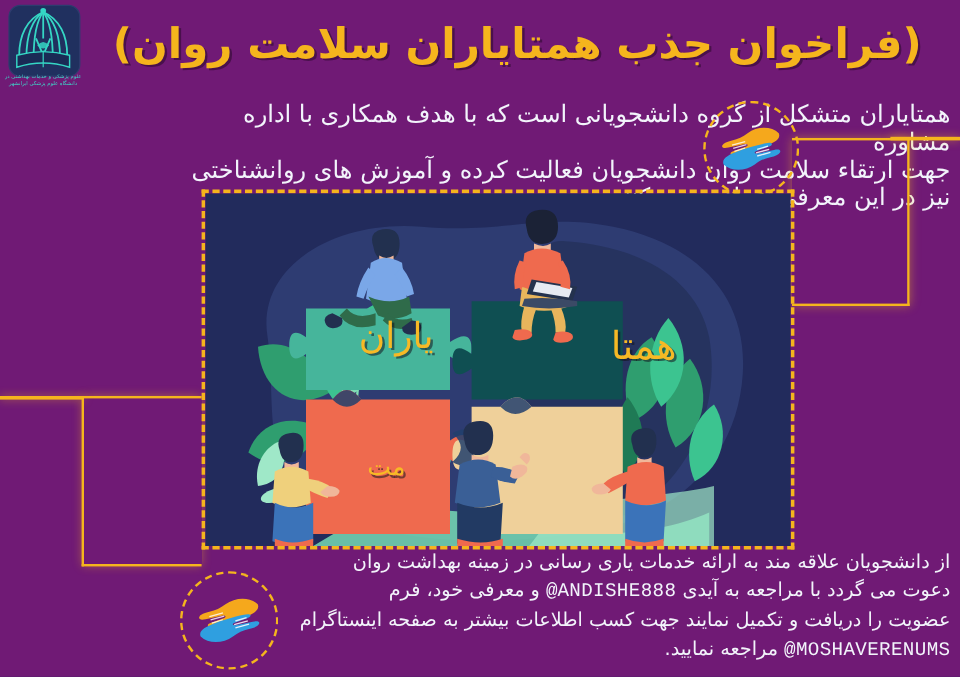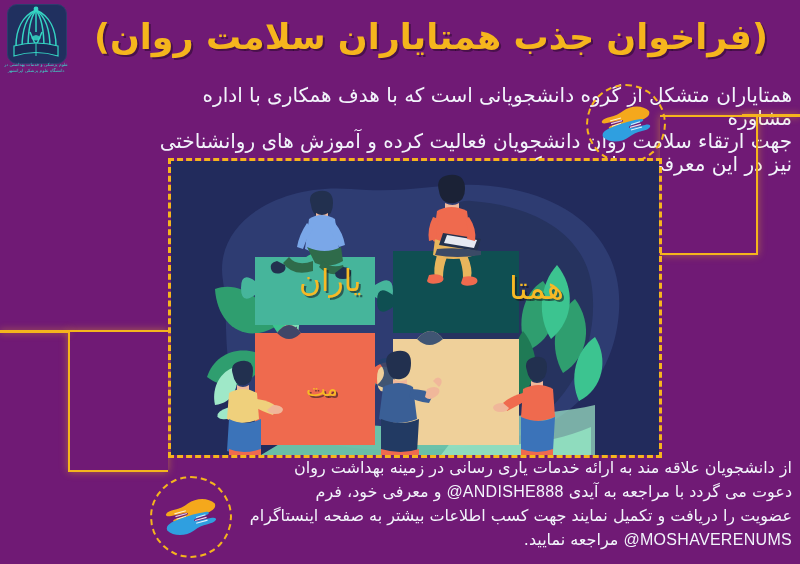--- a/index.html
+++ b/index.html
@@ -101,21 +101,21 @@
   #lbl-mat  {left:135px;top:216px;font-size:21px;}
   #lbl-sala {left:313px;top:228px;font-size:31px;}
 
   
   .outro{
     position:absolute;top:456px;right:8px;width:650px;
     color:#f2f4fb;direction:rtl;text-align:right;
     font-size:16px;line-height:24px;
   }
   .outro p{margin:0;}
-  .handle{font-family:Liberation Sans, sans-serif;
+  .handle{font-family:Liberation Mono, monospace;
           direction:ltr;unicode-bidi:embed;letter-spacing:.3px;}
 </style>
 </head>
 <body>
 
 <div id="poster">
 
   <div class="logo-box">
     <div class="logo-shield"></div>
     <svg width="64" height="64" viewBox="0 0 64 64" style="position:absolute;left:0;top:0">

